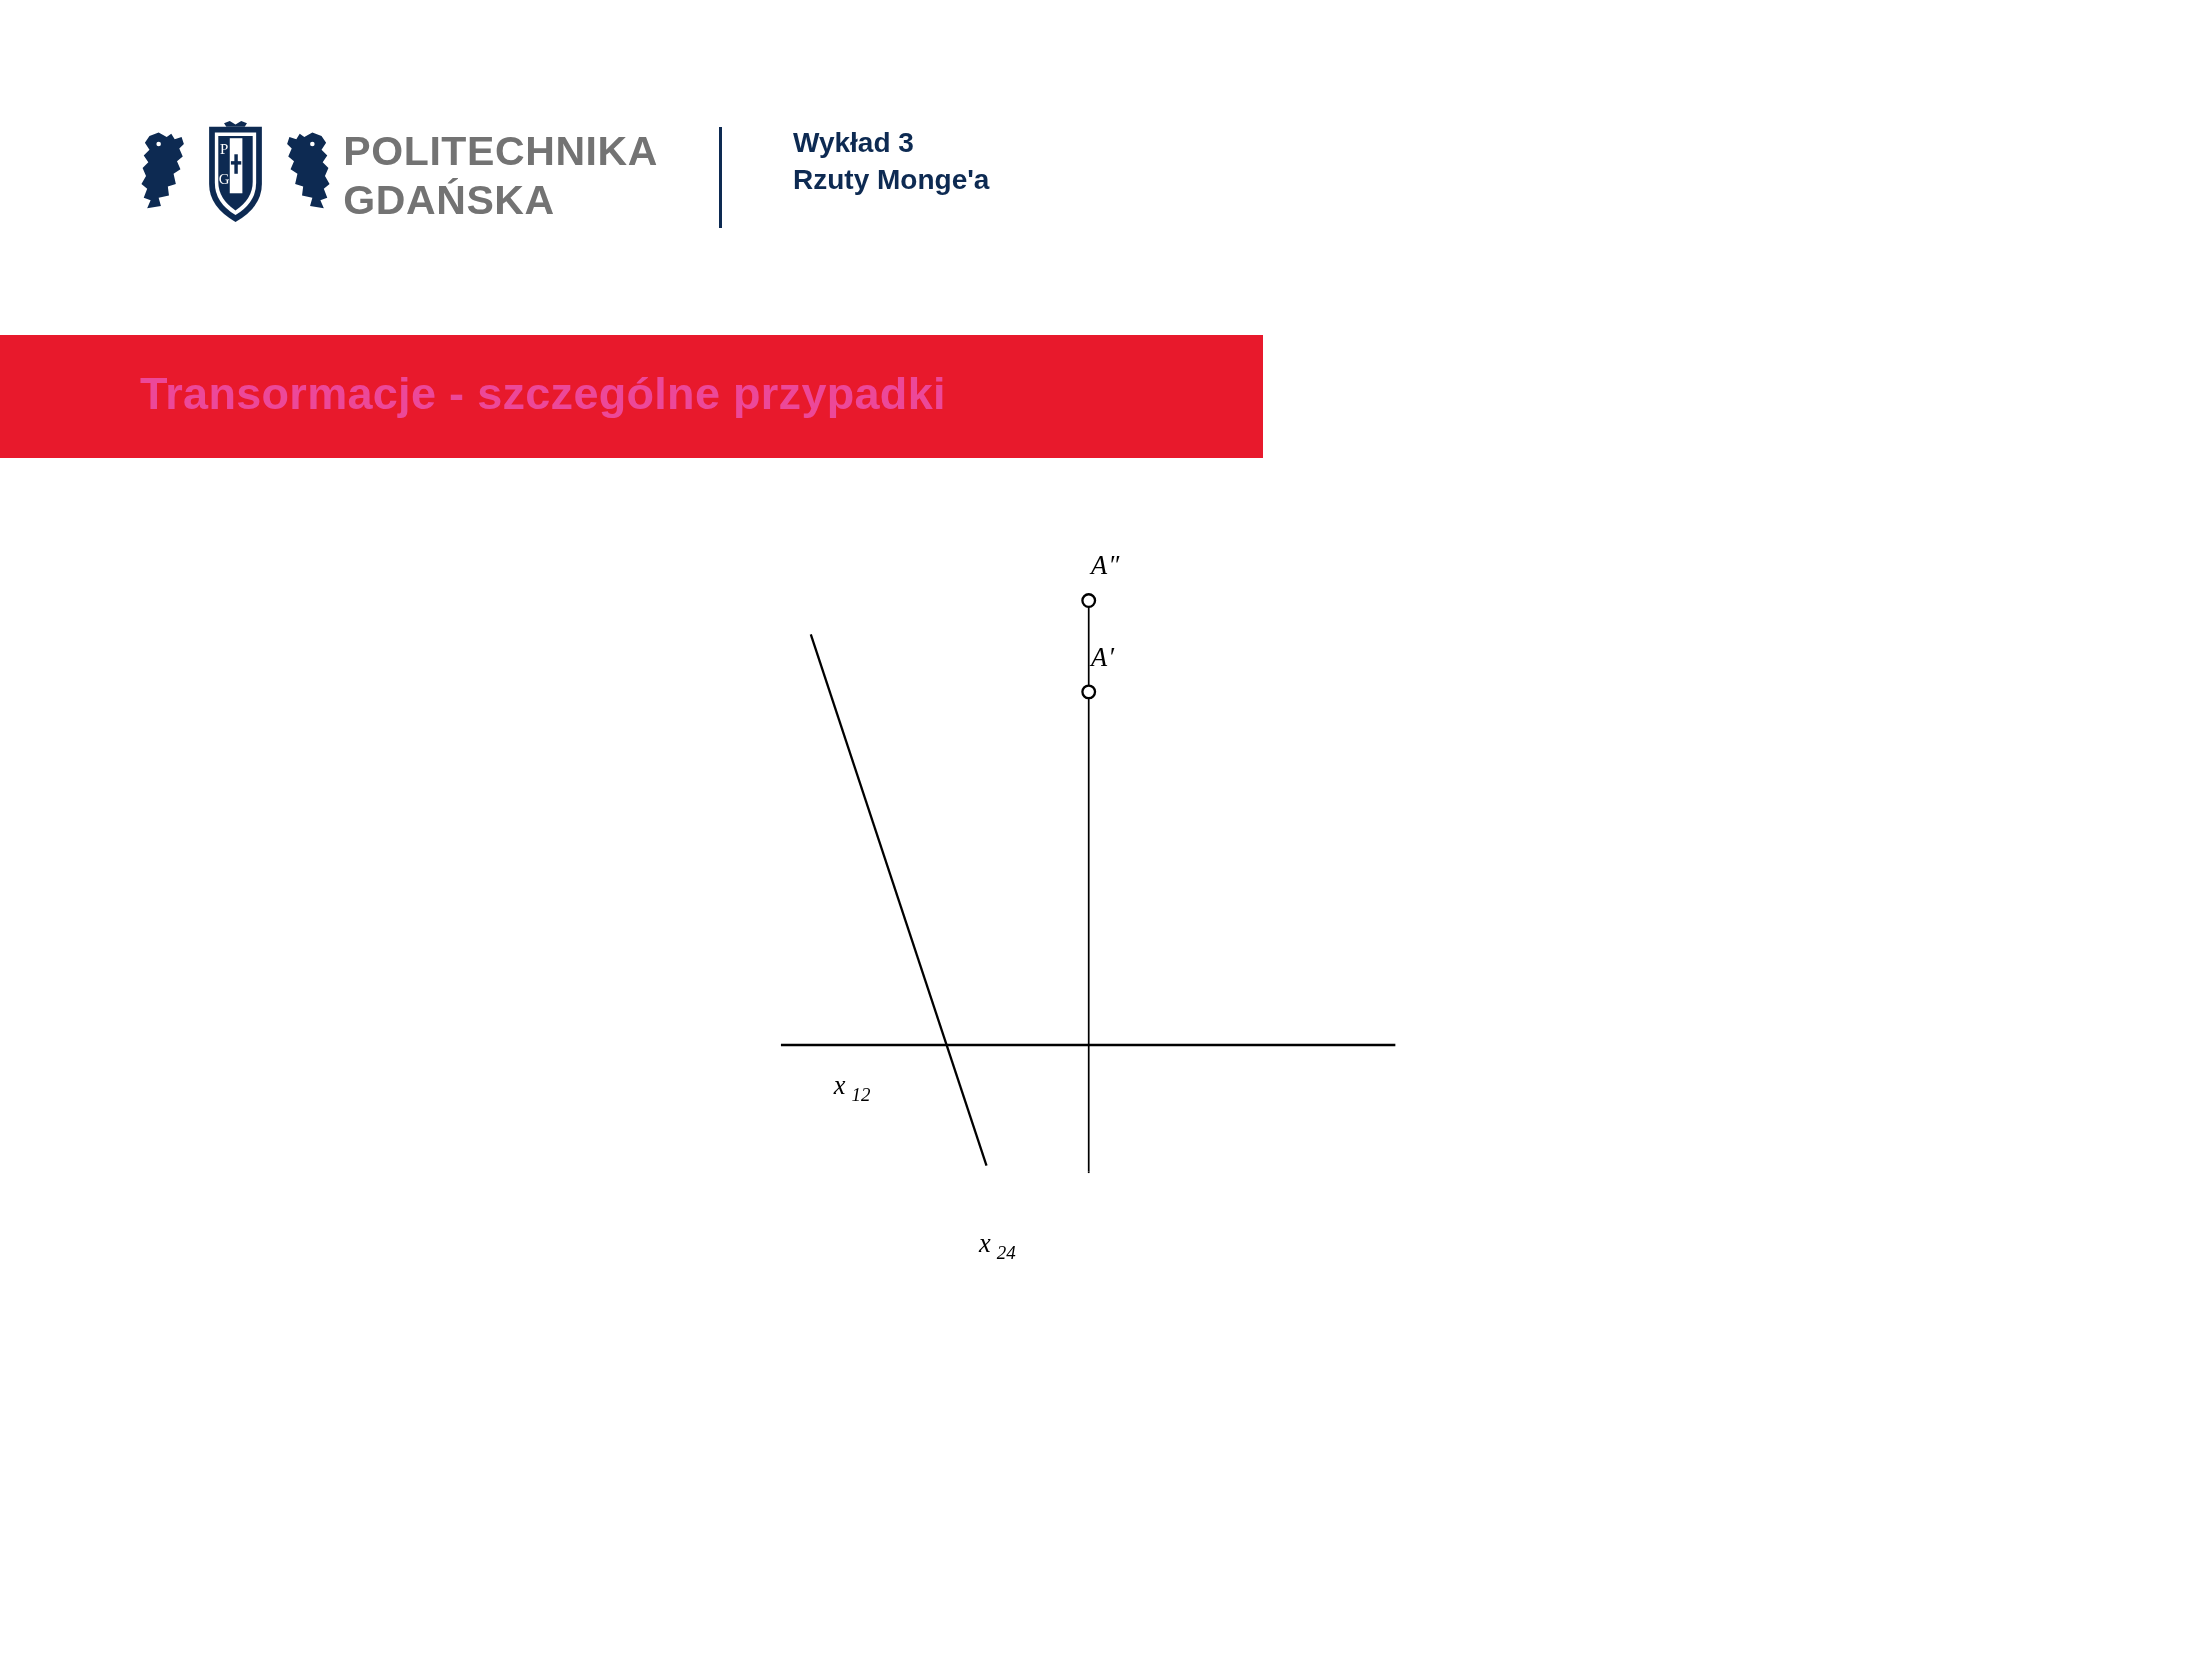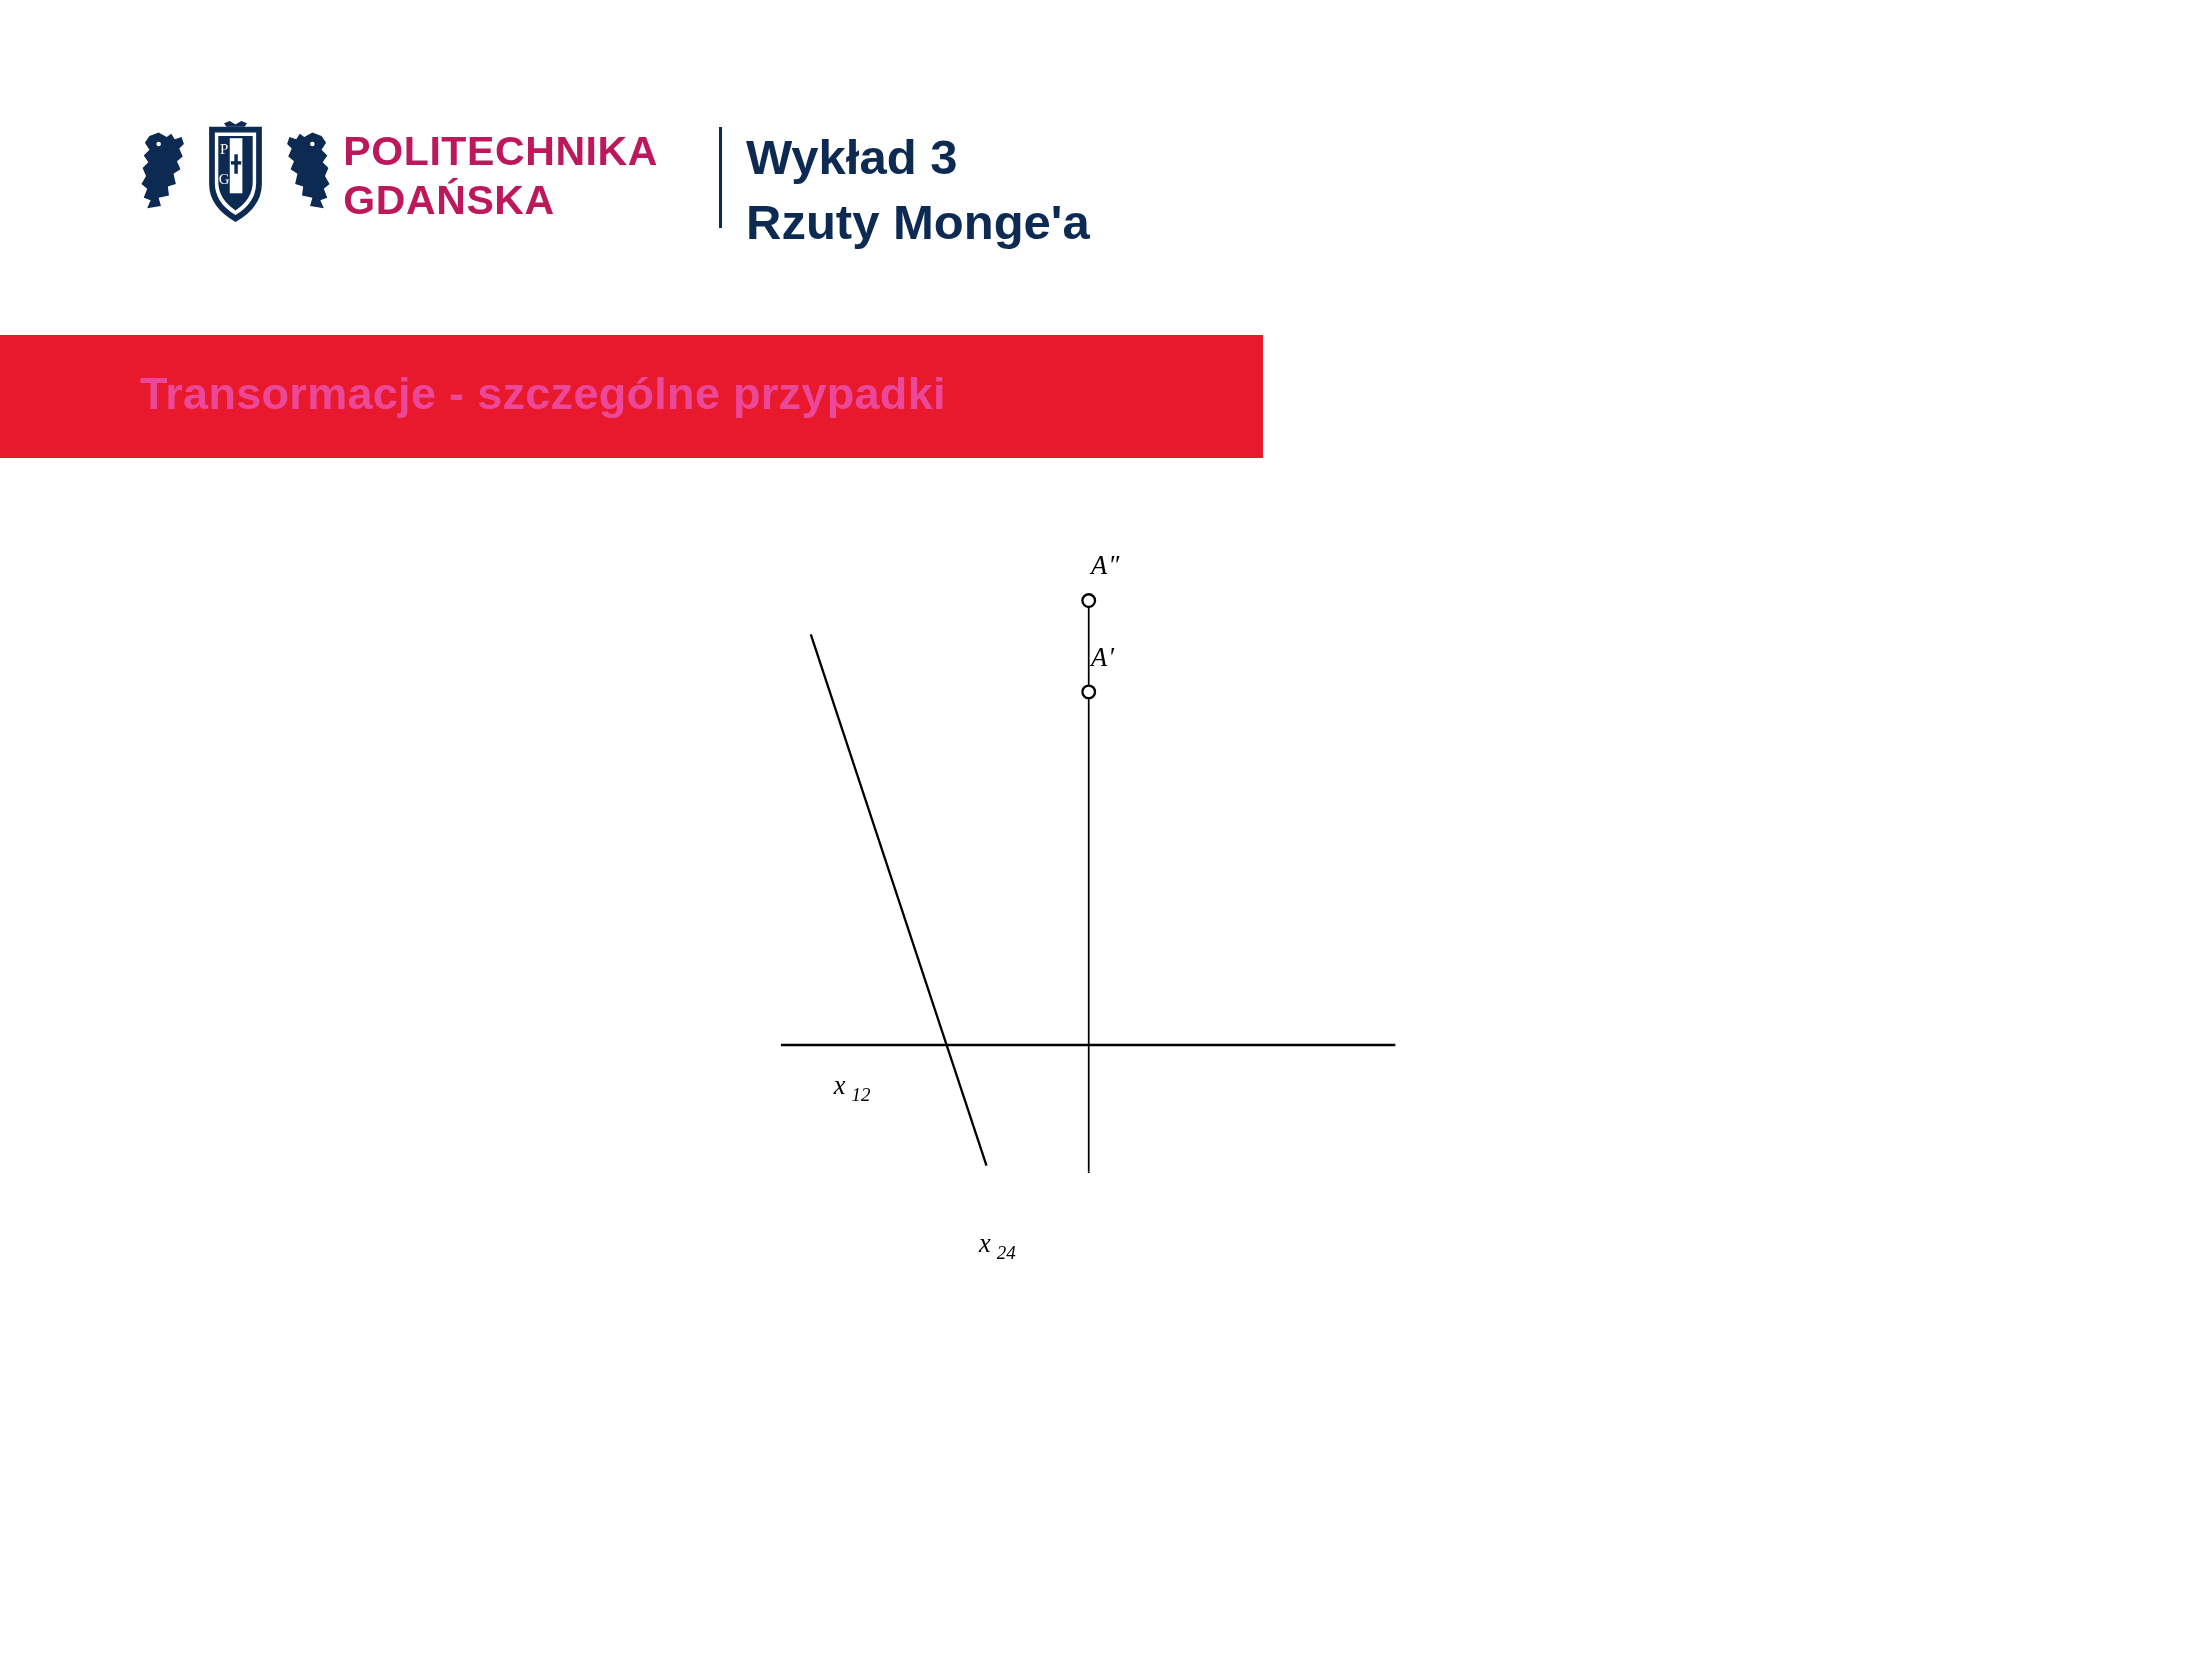--- a/index.html
+++ b/index.html
@@ -33,42 +33,42 @@
   #crest {
     width: 195px;
     height: 109px;
     position: relative;
     flex: 0 0 auto;
   }
   #crest svg { display: block; }
 
   #uni-name {
     margin-left: 10.3px;
-    color: #be185d;
+    color: #737373;
     font-weight: bold;
     font-size: 41px;
     line-height: 1.18;
     letter-spacing: 0.6px;
     white-space: pre-line;
   }
   #header-divider {
     position: absolute;
     left: 719px;
     top: 127px;
     width: 3.4px;
     height: 101px;
     background: #0d2a52;
   }
   #lecture-block {
     position: absolute;
-    left: 746px;
+    left: 793px;
     top: 125px;
     color: #0d2a52;
     font-weight: bold;
-    font-size: 49px;
+    font-size: 28px;
     line-height: 1.32;
   }
 
   
   #title-bar {
     position: absolute;
     left: 0;
     top: 335px;
     width: 1263px;
     height: 123px;

